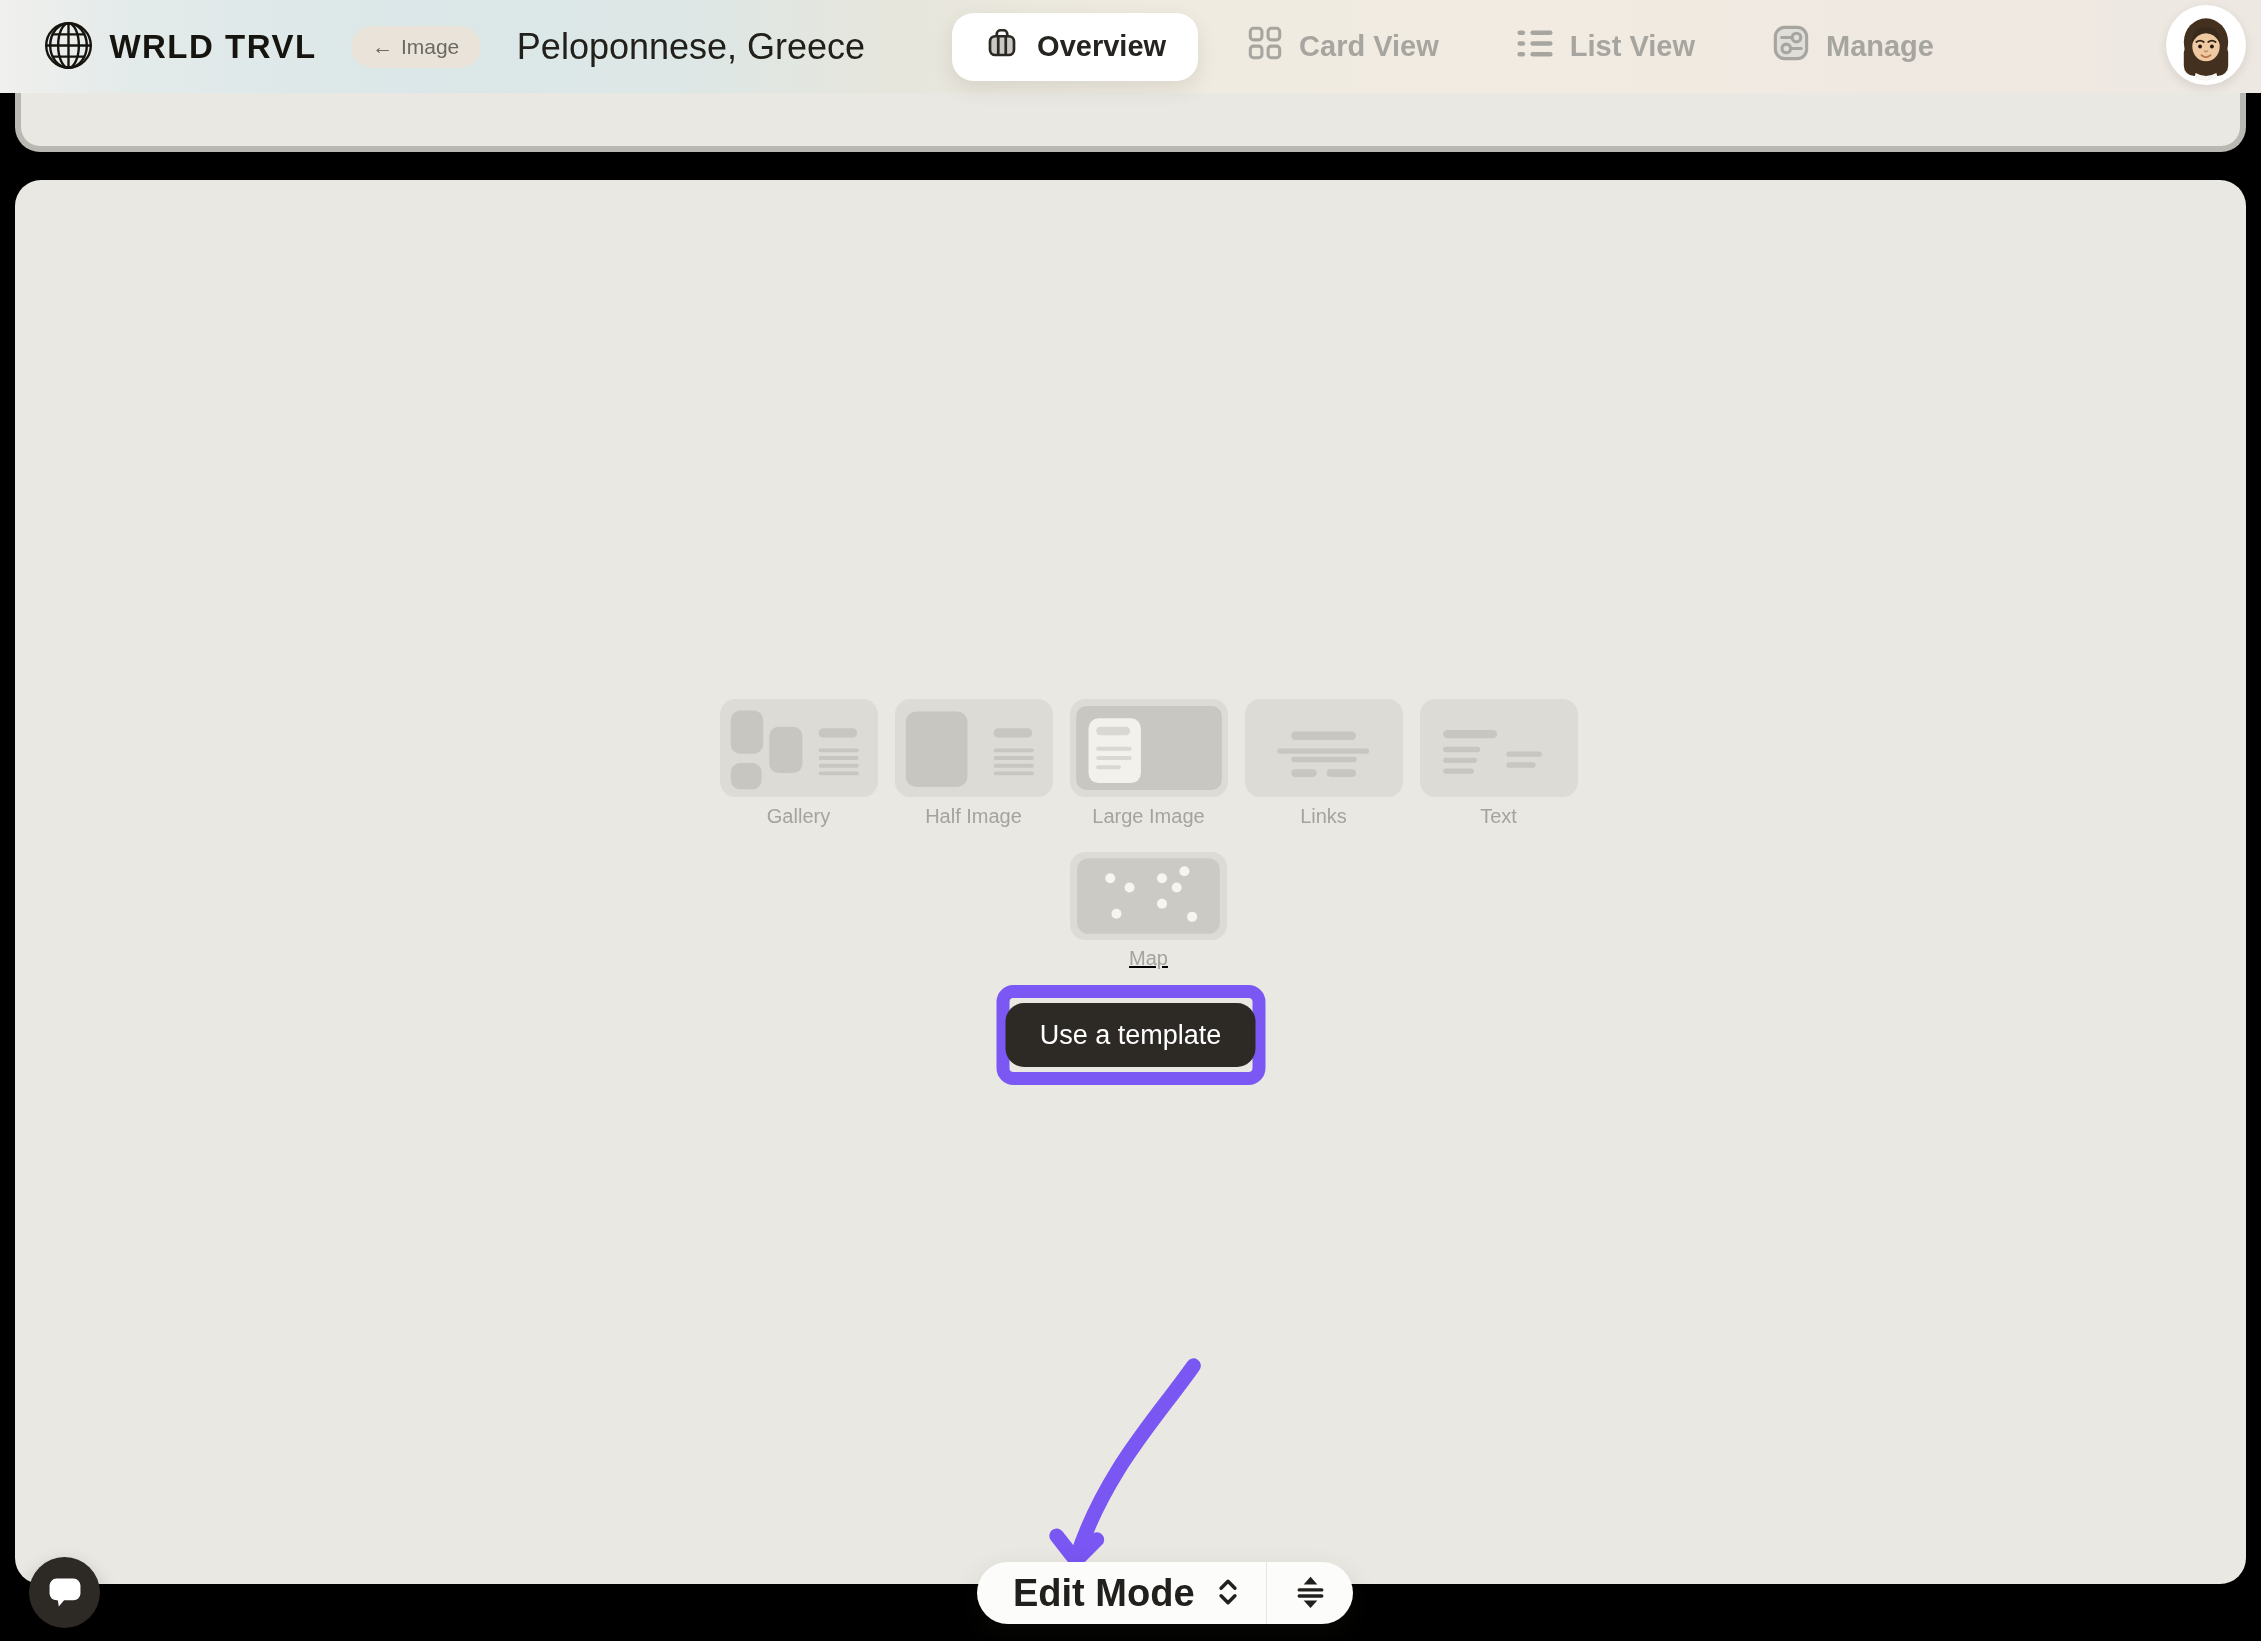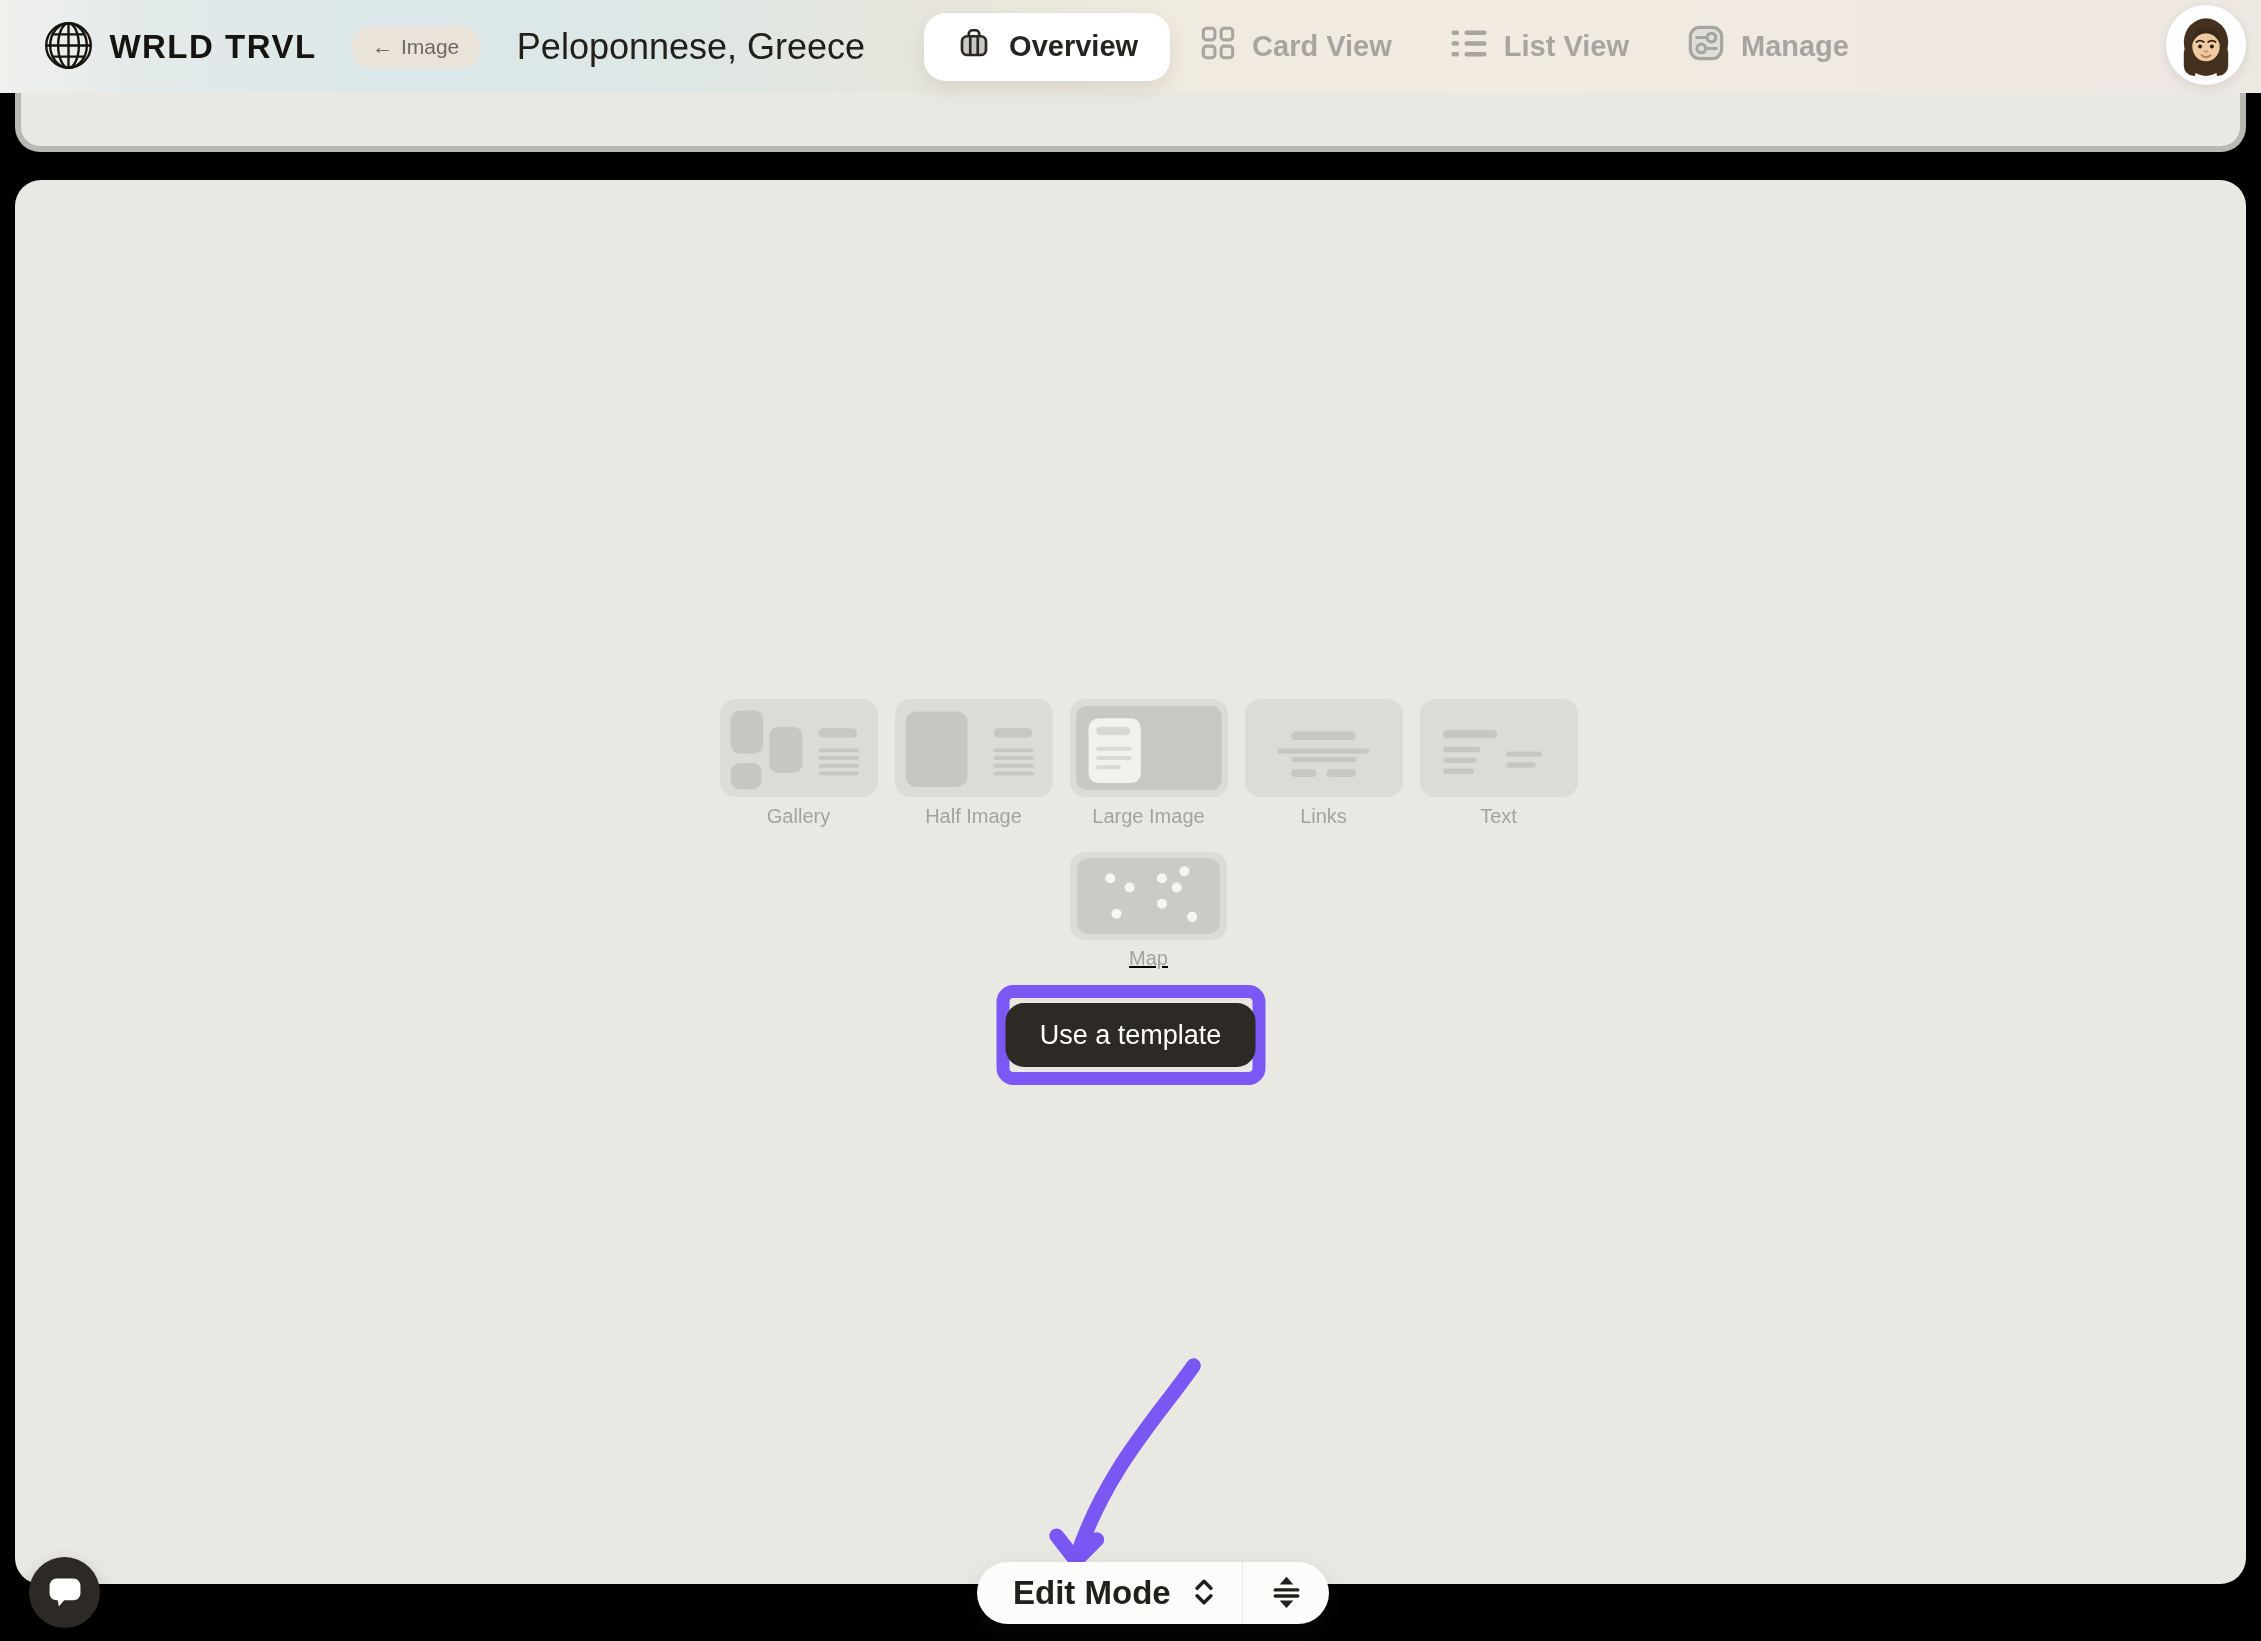--- a/index.html
+++ b/index.html
@@ -18,21 +18,21 @@
   .brand { display:flex; align-items:center; gap:15.4px; margin-left:43px; }
   .brand-name { font-size:33px; font-weight:600; letter-spacing:1.5px; color:#16140f; white-space:nowrap; }
   .back-pill {
     margin-left:34px; background:#e9e3d9; border-radius:21.6px; height:42px;
     display:flex; align-items:center; gap:7.7px; padding:0 21.6px;
     font-size:21px; color:#6b6964; cursor:pointer; white-space:nowrap;
   }
   .back-arrow { font-size:21px; line-height:1; }
   .page-title { margin-left:36px; font-size:36px; font-weight:400; color:#22201b; white-space:nowrap; }
 
-  .tabs { display:flex; align-items:center; margin-left:59px; gap:3px; }
+  .tabs { display:flex; align-items:center; margin-left:87px; gap:22px; }
   .tab {
     display:flex; align-items:center; gap:17px; height:68px; padding:0 28px;
     border-radius:21.6px; font-size:29px; font-weight:600; color:#a7a5a0;
     white-space:nowrap; cursor:pointer;
   }
   .tab.active { background:#ffffff; color:#262420; box-shadow:0 7.7px 20px rgba(70,65,55,0.12); padding:0 32px; }
   .tab .ticon { flex:0 0 auto; display:block; }
 
   .avatar {
     position:absolute; right:15.4px; top:4.6px; width:80px; height:80px; border-radius:50%;
@@ -77,21 +77,21 @@
   
   .tutorial-arrow { position:absolute; left:1035px; top:1344px; z-index:14; pointer-events:none; }
 
   
   .mode-pill {
     position:absolute; left:977px; top:1562px; height:62px; z-index:20;
     background:#fcfcfb; border-radius:31px; display:flex; align-items:stretch;
     box-shadow:0 10.8px 28px rgba(60,55,45,0.14);
   }
   .mode-left { display:flex; align-items:center; gap:23px; padding:0 28px 0 36px; cursor:pointer; }
-  .mode-label { font-size:33px; font-weight:600; color:#22201c; white-space:nowrap; }
+  .mode-label { font-size:38px; font-weight:600; color:#22201c; white-space:nowrap; }
   .mode-divider { width:1.5px; background:#e7e6e2; }
   .mode-right { width:86px; display:flex; align-items:center; justify-content:center; cursor:pointer; }
 
   
   .chat-fab {
     position:absolute; left:29px; top:1557px; width:71px; height:71px; z-index:25;
     border-radius:50%; background:#2d2a26; display:flex; align-items:center; justify-content:center;
     box-shadow:0 7.7px 20px rgba(0,0,0,0.20); cursor:pointer;
   }
 </style>

